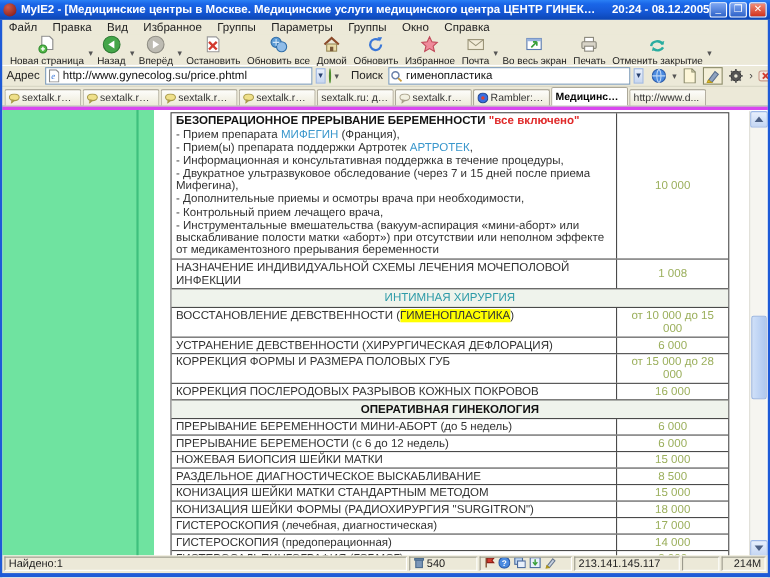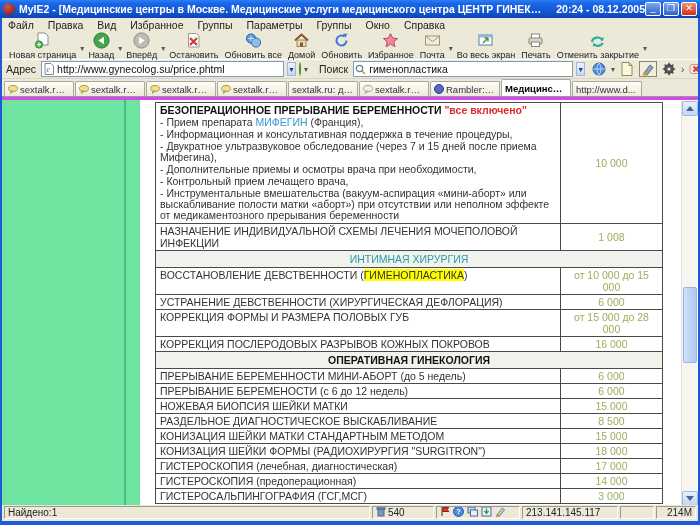--- a/index.html
+++ b/index.html
@@ -381,20 +381,21 @@
     <div class="green-strip">
       <div class="green-line"></div>
     </div>
 
     <div class="price-table">
 
       <div class="trow">
         <div class="tname pkg-lines">
           <div><span class="pkg-title">БЕЗОПЕРАЦИОННОЕ ПРЕРЫВАНИЕ БЕРЕМЕННОСТИ </span><span class="badge-red">"все включено"</span></div>
           <div><span>- Прием препарата </span><a class="blink" href="#">МИФЕГИН</a><span> (Франция),</span></div>
+          <div><span>- Прием(ы) препарата поддержки Артротек </span><a class="blink" href="#">АРТРОТЕК</a><span>,</span></div>
           <div>- Информационная и консультативная поддержка в течение процедуры,</div>
           <div>- Двукратное ультразвуковое обследование (через 7 и 15 дней после приема Мифегина),</div>
           <div>- Дополнительные приемы и осмотры врача при необходимости,</div>
           <div>- Контрольный прием лечащего врача,</div>
           <div>- Инструментальные вмешательства (вакуум-аспирация «мини-аборт» или выскабливание полости матки «аборт») при отсутствии или неполном эффекте от медикаментозного прерывания беременности</div>
         </div>
         <div class="tprice">10 000</div>
       </div>
 
       <div class="trow">

